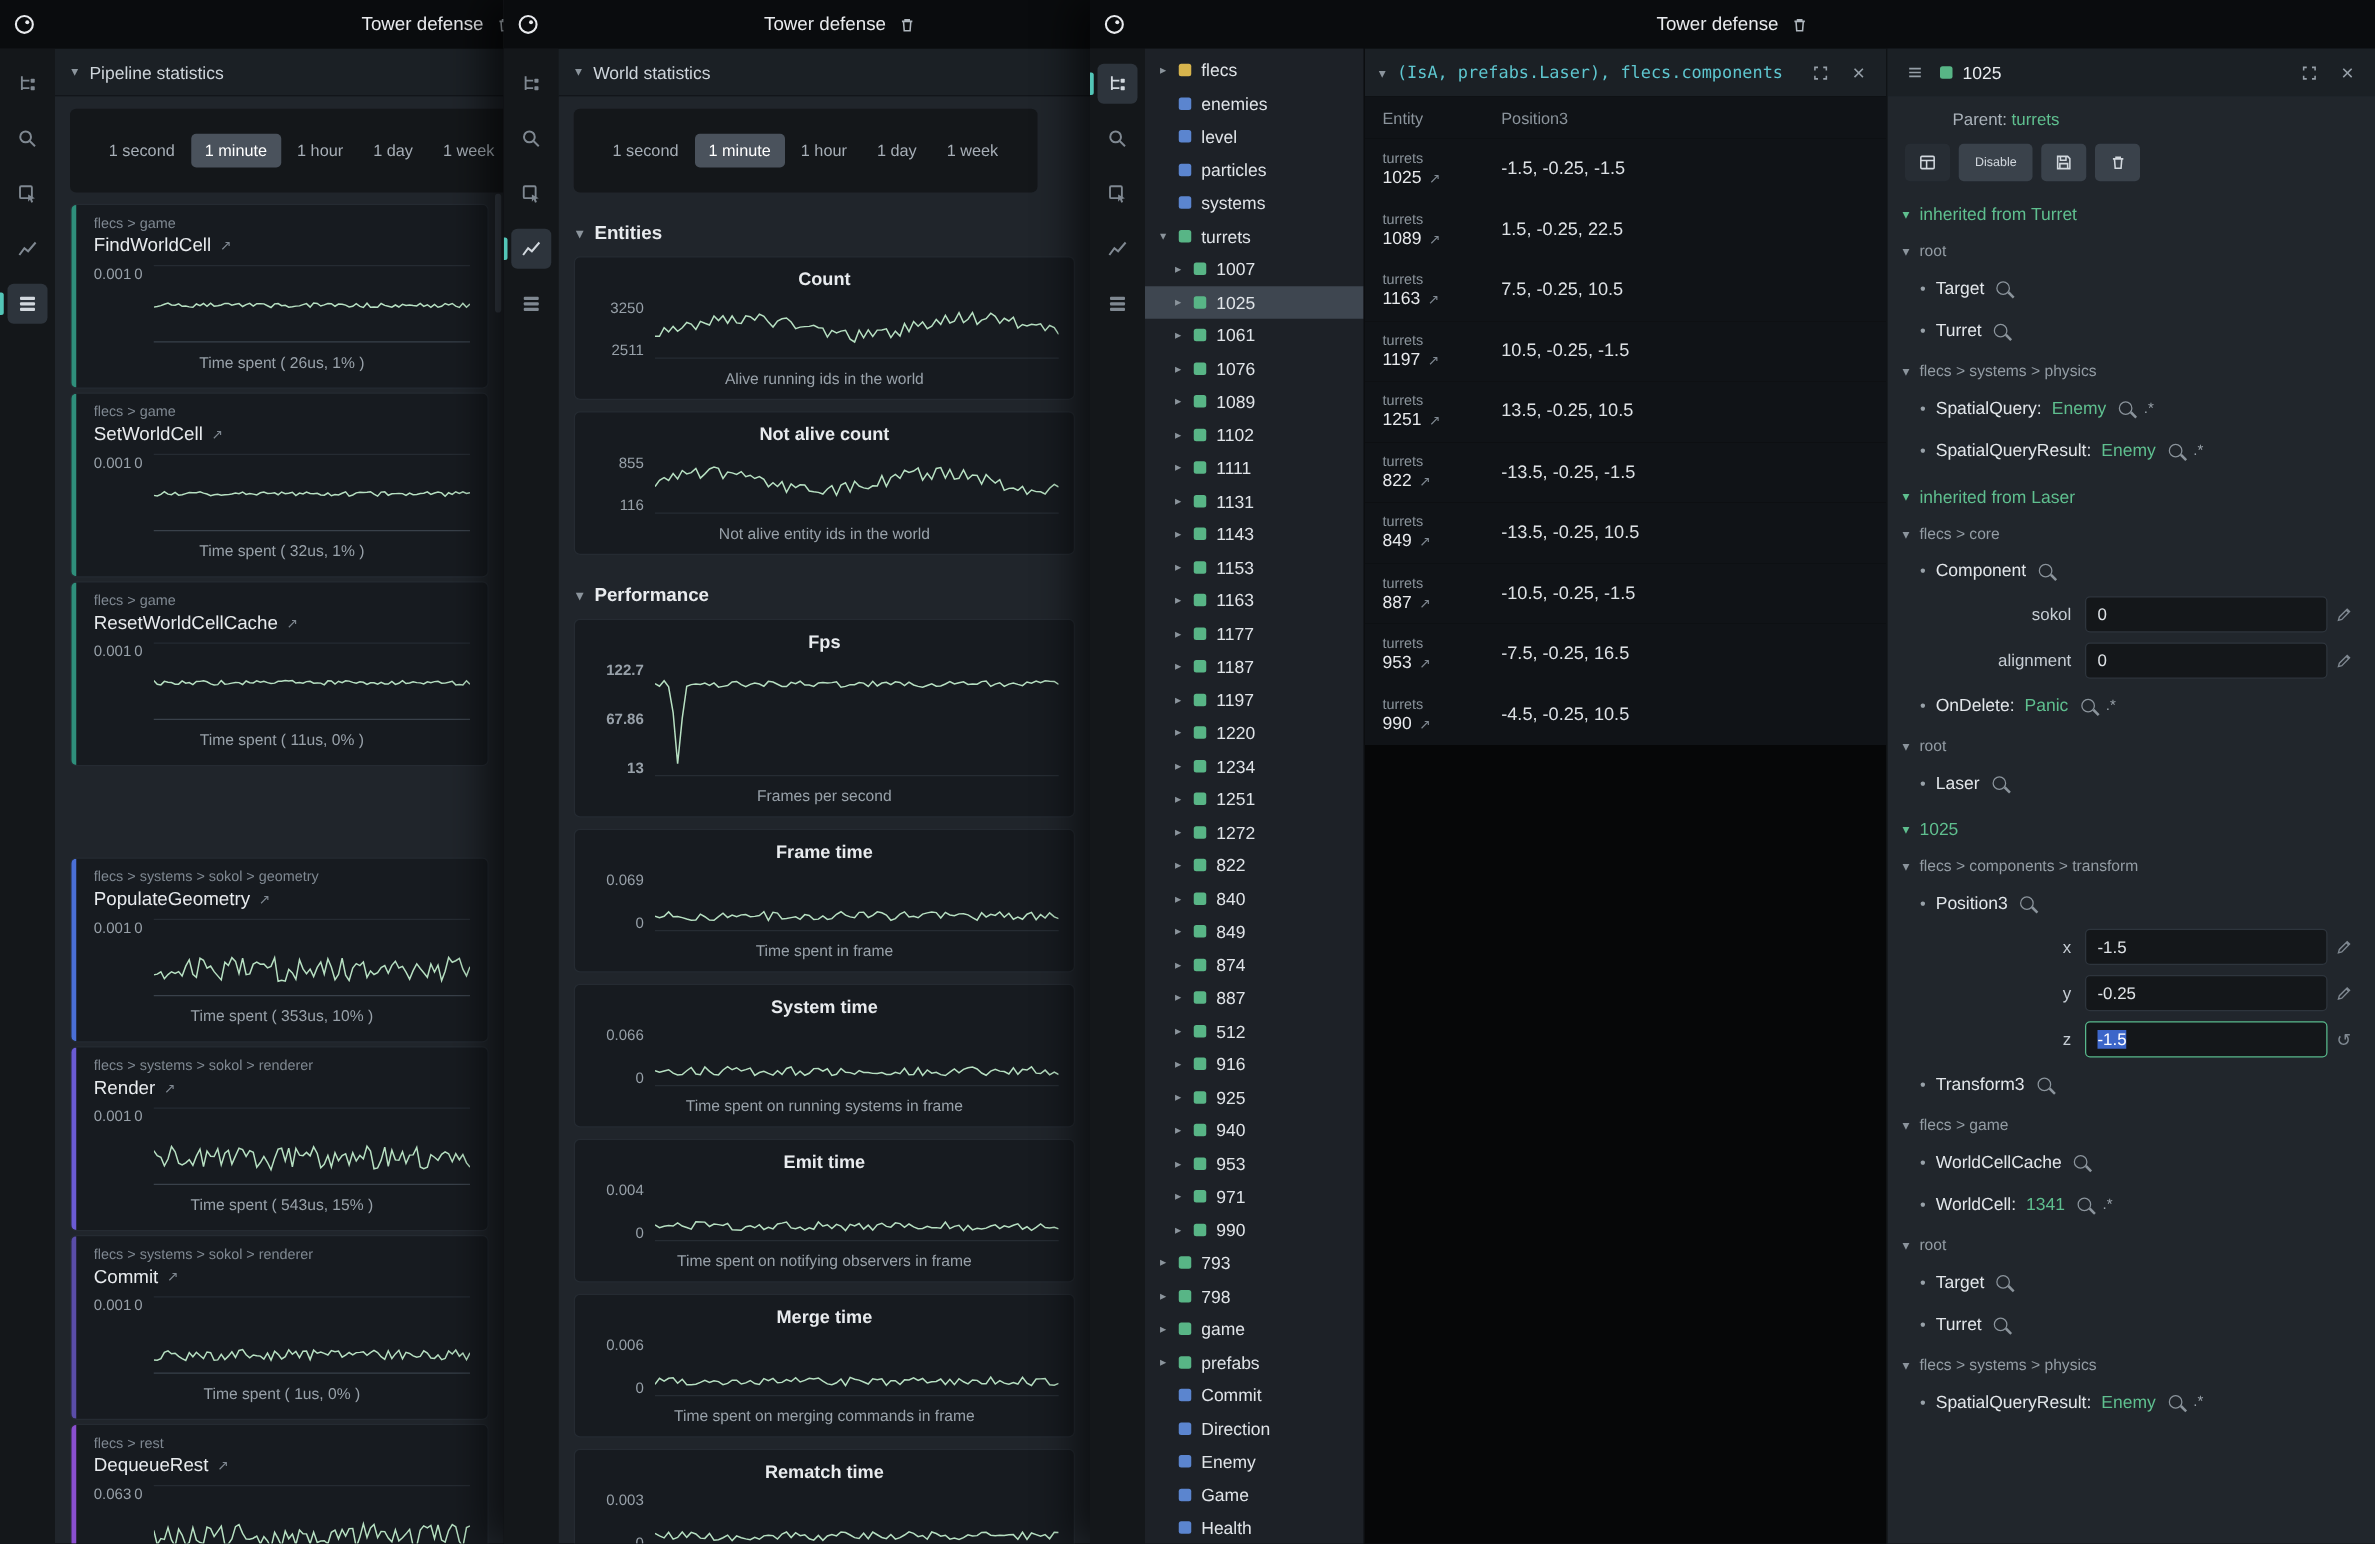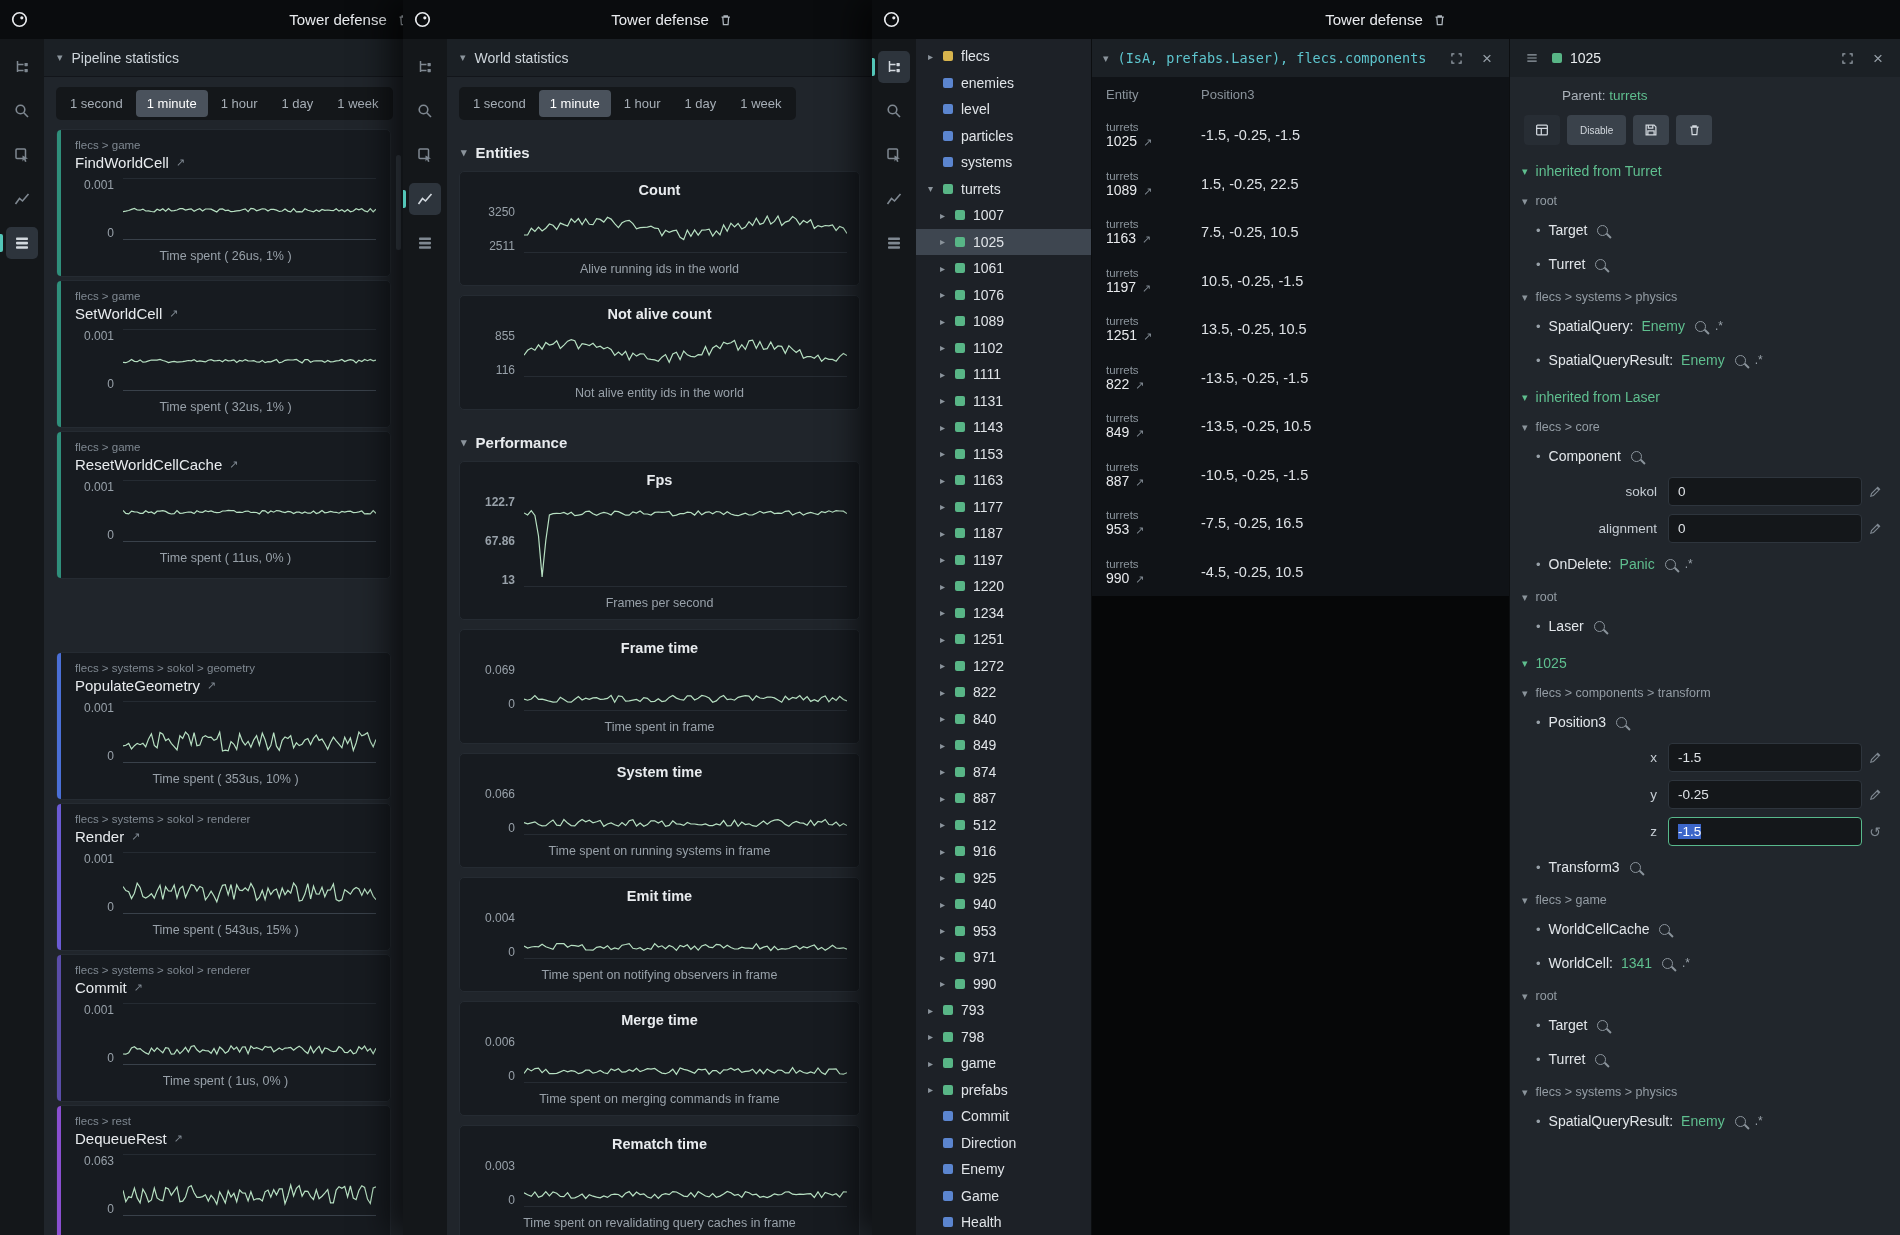--- a/index.html
+++ b/index.html
@@ -22,32 +22,32 @@
   .side { position:absolute; left:0; top:39px; bottom:0; width:44px; background:#14171a; display:flex; flex-direction:column; align-items:center; padding-top:12px; gap:12px; }
   .side-btn { position:relative; width:32px; height:32px; display:flex; align-items:center; justify-content:center; border-radius:5px; color:#7f8891; }
   .side-btn.active { background:#2d343c; color:#d2d8de; }
   .side-btn.active::before { content:""; position:absolute; left:-6px; top:7px; width:3px; height:18px; background:#53c6b8; border-radius:0 2px 2px 0; }
 
   .content { position:absolute; left:44px; right:0; top:39px; bottom:0; overflow:hidden; }
   .panel-head { height:38px; background:#1b2025; border-bottom:1px solid #12151a; display:flex; align-items:center; gap:9px; padding:0 13px; font-size:14px; color:#ced5db; }
   .chev { color:#8b949c; font-size:11px; }
   .chev.grn { color:#5fbf8f; }
 
-  .ranges { display:flex; margin:10px 12px 9px 12px; background:#14171a; border-radius:5px; padding:3px; gap:2px; width:max-content; }
+  .ranges { display:flex; margin:10px 12px 9px 12px; background:#14171a; border-radius:5px; padding:20px; gap:2px; width:max-content; }
   .range-btn { padding:6px 11px; font-size:13px; color:#a6aeb6; border-radius:4px; cursor:default; white-space:nowrap; }
   .range-btn.active { background:#4a525c; color:#fff; }
 
   
   .stat-card { position:relative; margin:0 12px 3px 12px; background:#171b20; border:1px solid #252b32; border-radius:5px; height:148px; padding:9px 14px 6px 18px; overflow:hidden; }
   .accent { position:absolute; left:0; top:0; bottom:0; width:4px; }
   .crumb { font-size:11.5px; color:#7f8891; white-space:nowrap; overflow:hidden; }
   .card-title { font-size:15px; color:#e8ebee; margin-top:3px; display:flex; gap:7px; align-items:center; }
   .extlink { color:#7f8891; font-size:11px; }
   .plot-row { display:flex; margin-top:7px; height:62px; }
-  .ylabels { width:48px; display:flex; flex-direction:column; justify-content:space-between; font-size:12px; color:#98a1a9; text-align:right; padding-right:9px; }
+  .ylabels { width:48px; display:flex; flex-direction:row; justify-content:space-between; font-size:12px; color:#98a1a9; text-align:right; padding-right:9px; }
   .plot { flex:1; position:relative; border-bottom:1px solid #39414a; border-top:1px solid #252b32; overflow:hidden; }
   .plot svg { position:absolute; left:0; top:0; }
   .caption { text-align:center; font-size:12.5px; color:#98a1a9; margin-top:9px; white-space:nowrap; overflow:hidden; }
   .spacer { height:70px; }
   .sb-thumb { position:absolute; right:2px; top:155px; width:5px; height:95px; background:#39404a; border-radius:3px; }
 
   
   .sec-head { display:flex; align-items:center; gap:9px; font-size:15px; font-weight:700; color:#e8ebee; padding:15px 14px 10px 14px; }
   .w-card { margin:0 12px 9px 12px; background:#171b20; border:1px solid #252b32; border-radius:5px; padding:10px 12px 9px 12px; overflow:hidden; }
   .w-title { text-align:center; font-size:14.5px; font-weight:600; color:#e8ebee; }

